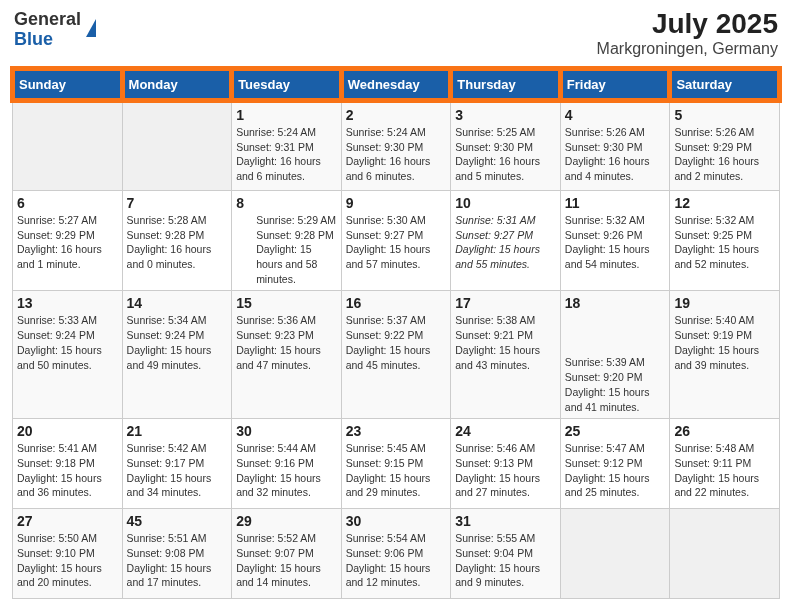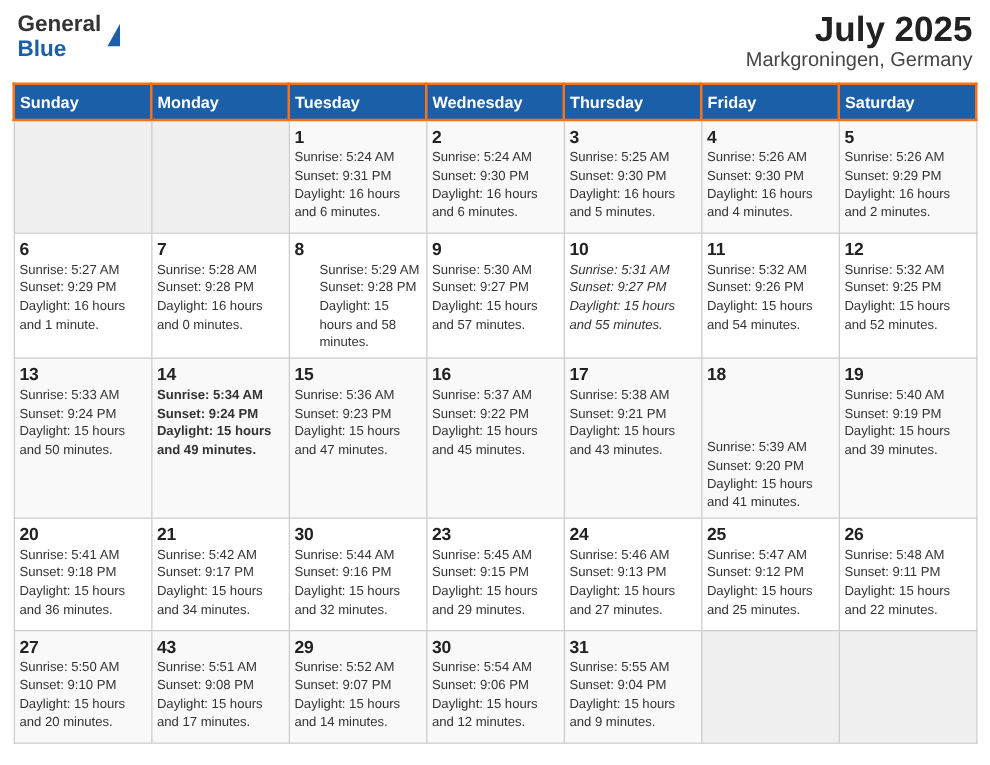--- a/index.html
+++ b/index.html
@@ -54,21 +54,21 @@
       border-collapse: collapse;
       font-size: 11px;
     }
     thead th {
       background: #1a5fa8;
       color: #fff;
       padding: 6px 4px;
       text-align: left;
       font-size: 13px;
       font-weight: bold;
-      border: 2px solid #f97316;
+      border: 5px solid #f97316;
     }
     tbody td {
       border: 1px solid #ccc;
       vertical-align: top;
       padding: 4px;
       width: 14.28%;
       height: 90px;
     }
     .day-num {
       font-size: 14px;
@@ -206,21 +206,21 @@
       </tr>
       <tr>
         <td>
           <span class="day-num">13</span>
           <div class="day-info" style="white-space: pre-line;">Sunrise: 5:33 AM
 Sunset: 9:24 PM
 Daylight: 15 hours and 50 minutes.</div>
         </td>
         <td>
           <span class="day-num">14</span>
-          <div class="day-info" style="white-space: pre-line; font-weight: bold;">Sunrise: 5:34 AM
+          <div class="day-info" style="white-space: pre-line;">Sunrise: 5:34 AM
 Sunset: 9:24 PM
 Daylight: 15 hours and 49 minutes.</div>
         </td>
         <td>
           <span class="day-num">15</span>
           <div class="day-info" style="white-space: pre-line;">Sunrise: 5:36 AM
 Sunset: 9:23 PM
 Daylight: 15 hours and 47 minutes.</div>
         </td>
         <td>
@@ -293,21 +293,21 @@
         </td>
       </tr>
       <tr>
         <td>
           <span class="day-num">27</span>
           <div class="day-info" style="white-space: pre-line;">Sunrise: 5:50 AM
 Sunset: 9:10 PM
 Daylight: 15 hours and 20 minutes.</div>
         </td>
         <td>
-          <span class="day-num">43</span>
+          <span class="day-num">45</span>
           <div class="day-info" style="white-space: pre-line;">Sunrise: 5:51 AM
 Sunset: 9:08 PM
 Daylight: 15 hours and 17 minutes.</div>
         </td>
         <td>
           <span class="day-num">29</span>
           <div class="day-info" style="white-space: pre-line;">Sunrise: 5:52 AM
 Sunset: 9:07 PM
 Daylight: 15 hours and 14 minutes.</div>
         </td>

